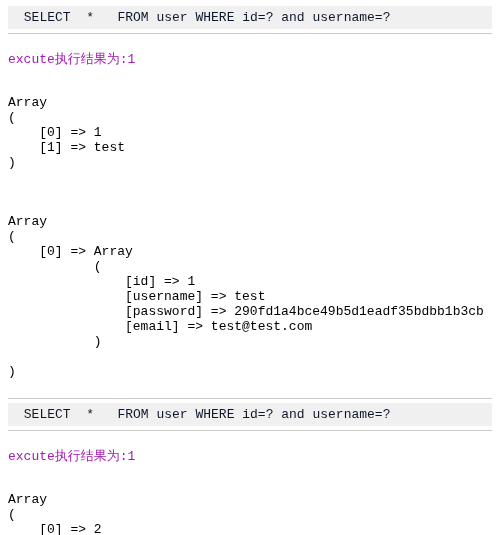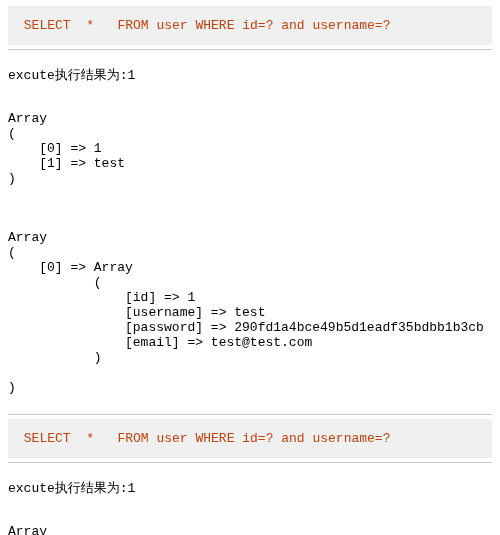--- a/index.html
+++ b/index.html
@@ -13,33 +13,33 @@
       background: #ffffff;
       font-family: 'Courier New', Courier, monospace;
       font-size: 13px;
       color: #000000;
     }
     .container {
       padding: 6px 8px;
     }
     .sql-line {
       background: #f0f0f0;
-      padding: 12px 8px;
-      color: #c2410c;
+      padding: 4px 8px;
+      color: #0f172a;
       font-weight: normal;
       margin-bottom: 2px;
       border-left: none;
     }
     .divider {
       border: none;
       border-top: 1px solid #cccccc;
       margin: 4px 0;
     }
     .excute-line {
-      color: #000000;
+      color: #a21caf;
       padding: 2px 0;
       margin-top: 14px;
     }
     .array-block {
       margin: 19px 0;
     }
     .section {
       margin-bottom: 4px;
     }
     pre {

